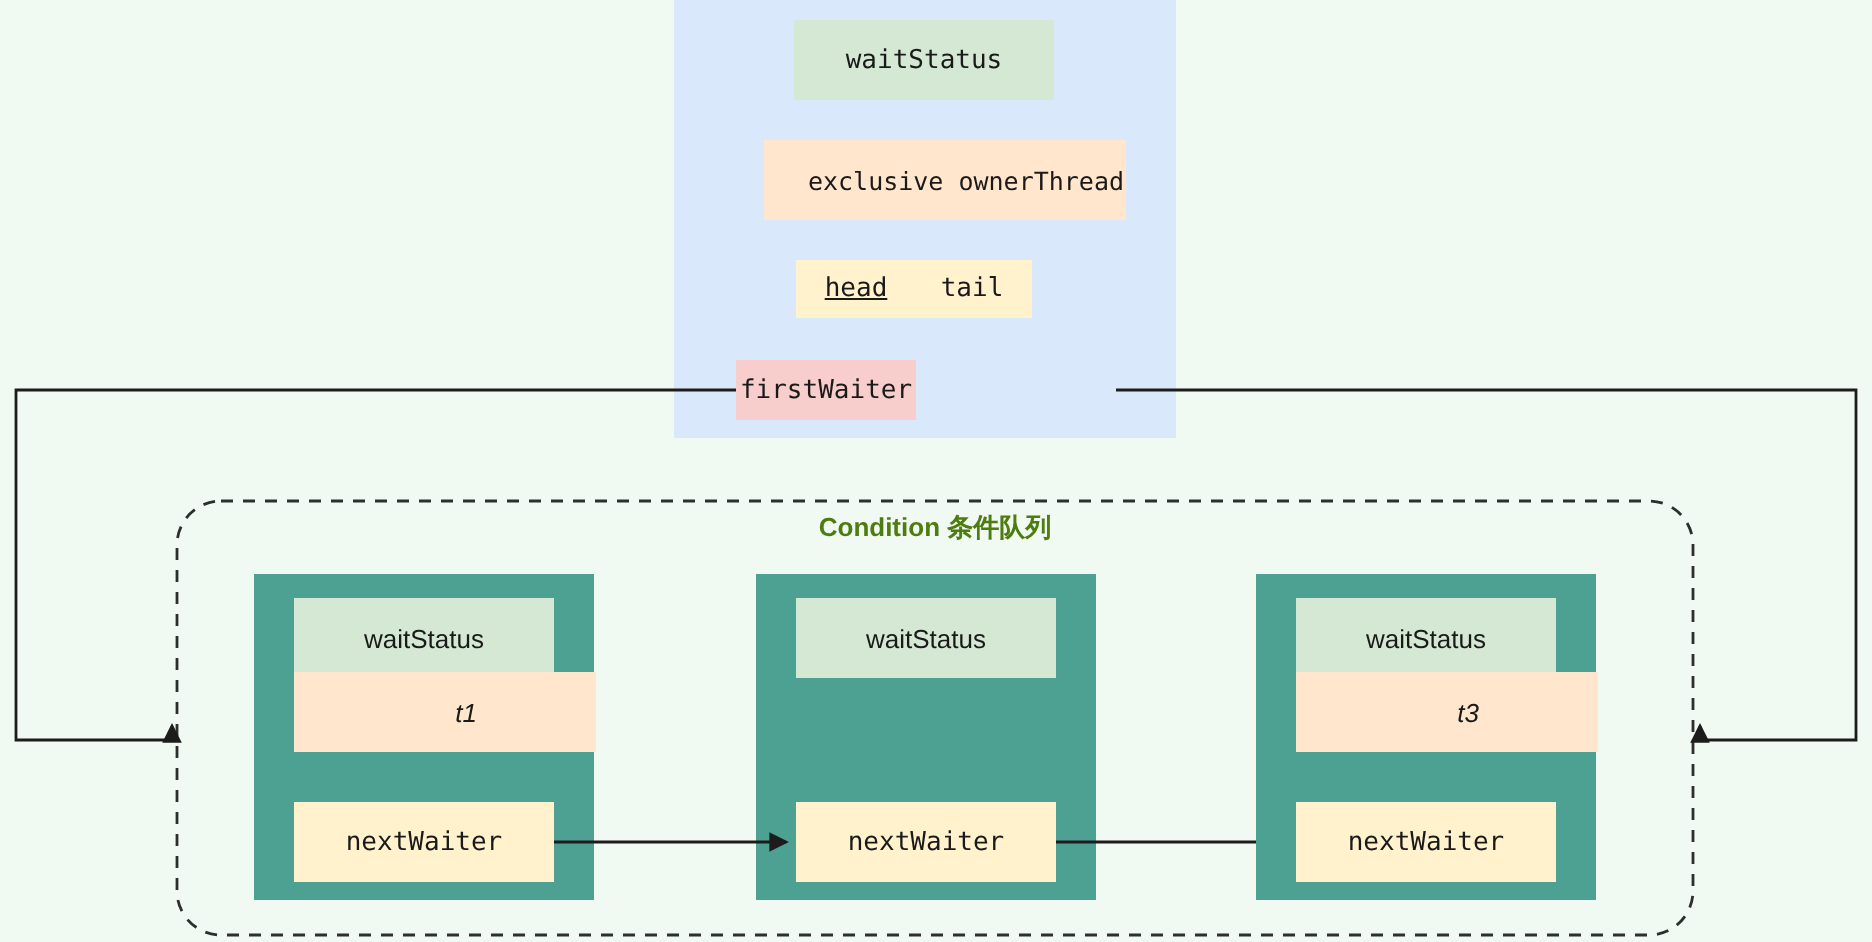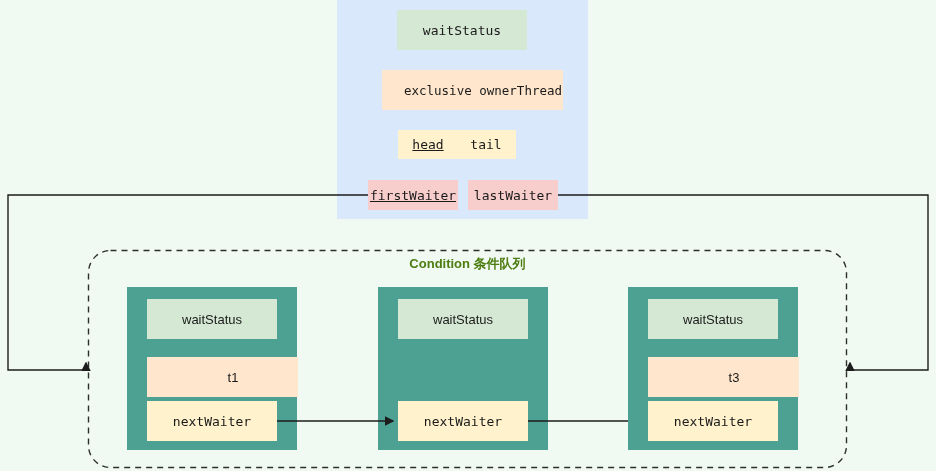--- a/index.html
+++ b/index.html
@@ -32,21 +32,21 @@
   }
   .green  { background: var(--cell-green,  #d5e8d4); }
   .peach  { background: var(--cell-peach,  #ffe6cc); padding-left: 21px; }
   .yellow { background: var(--cell-yellow, #fff2cc); }
   .pink   { background: var(--cell-pink,   #f8cecc); }
 
   .c-waitstatus  { left: 60px;  top: 10px;  width: 130px; height: 40px; }
   .c-owner       { left: 45px;  top: 70px;  width: 160px; height: 40px; font-size: 12.5px; }
   .c-head        { left: 61px;  top: 130px; width: 60px;  height: 29px; text-decoration: underline; }
   .c-tail        { left: 119px; top: 130px; width: 60px;  height: 29px; }
-  .c-firstwaiter { left: 31px;  top: 180px; width: 90px;  height: 30px; text-decoration: underline; }
+  .c-firstwaiter { left: 31px;  top: 180px; width: 90px;  height: 30px; }
   .c-lastwaiter  { left: 131px; top: 180px; width: 90px;  height: 30px; }
 
   
   .cond-title {
     position: absolute; left: 88px; top: 255px; width: 759px;
     text-align: center;
     font-size: 13px; font-weight: bold; color: #4d7c0f;
     z-index: 2;
   }
   
@@ -58,35 +58,34 @@
   }
   .node-1 { left: 127px; }
   .node-2 { left: 378px; }
   .node-3 { left: 628px; }
   .node .row {
     position: absolute; left: 20px; width: 130px; height: 40px;
     display: flex; align-items: center; justify-content: center;
     font-size: 13px; color: #1a1a1a;
   }
   .row-wait   { top: 12px; }
-  .row-thread { top: 70px; }
+  .row-thread { top: 49px; font-style: italic; }
   .row-next   { top: 114px; font-family: "DejaVu Sans Mono", monospace; font-size: 14px; }
 </style>
 </head>
 <body>
 
 <div class="canvas">
 
   <div class="sync-panel">
     <div class="cell green c-waitstatus">waitStatus</div>
     <div class="cell peach c-owner">exclusive ownerThread</div>
     <div class="cell yellow c-head">head</div>
     <div class="cell yellow c-tail">tail</div>
     <div class="cell pink c-firstwaiter">firstWaiter</div>
-    <div class="cell pink c-lastwaiter">lastWaiter</div>
   </div>
 
   <div class="cond-title">Condition 条件队列</div>
 
   <div class="node node-1">
     <div class="row row-wait green">waitStatus</div>
     <div class="row row-thread peach">t1</div>
     <div class="row row-next yellow">nextWaiter</div>
   </div>
 

